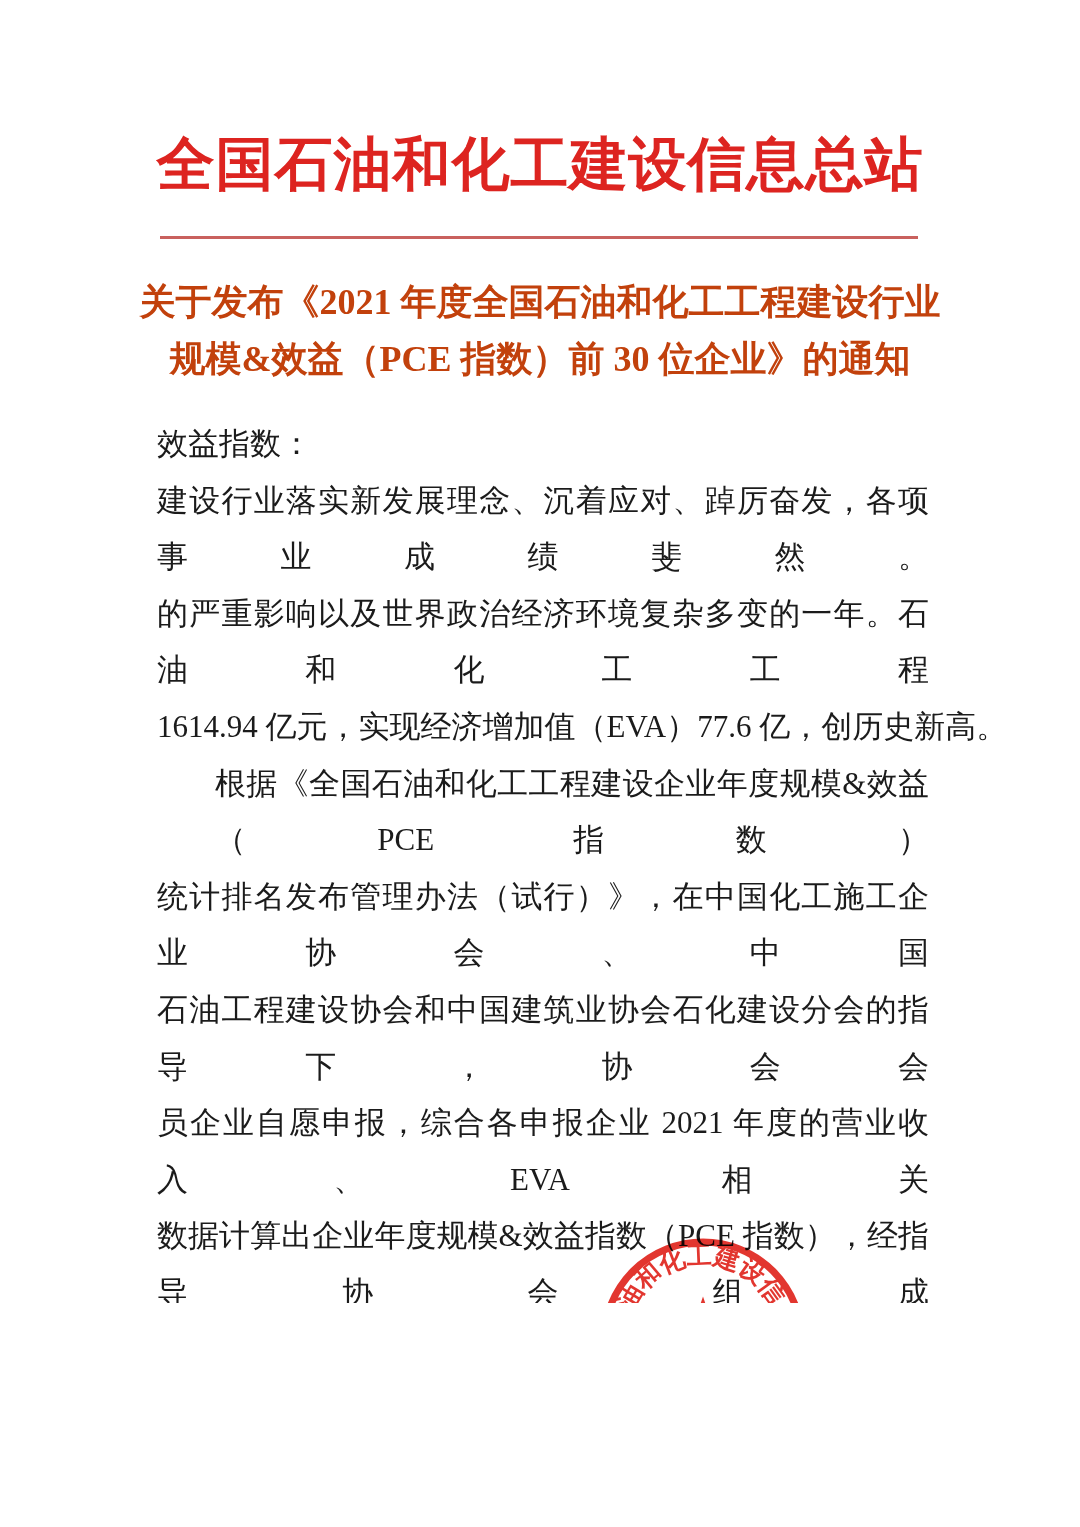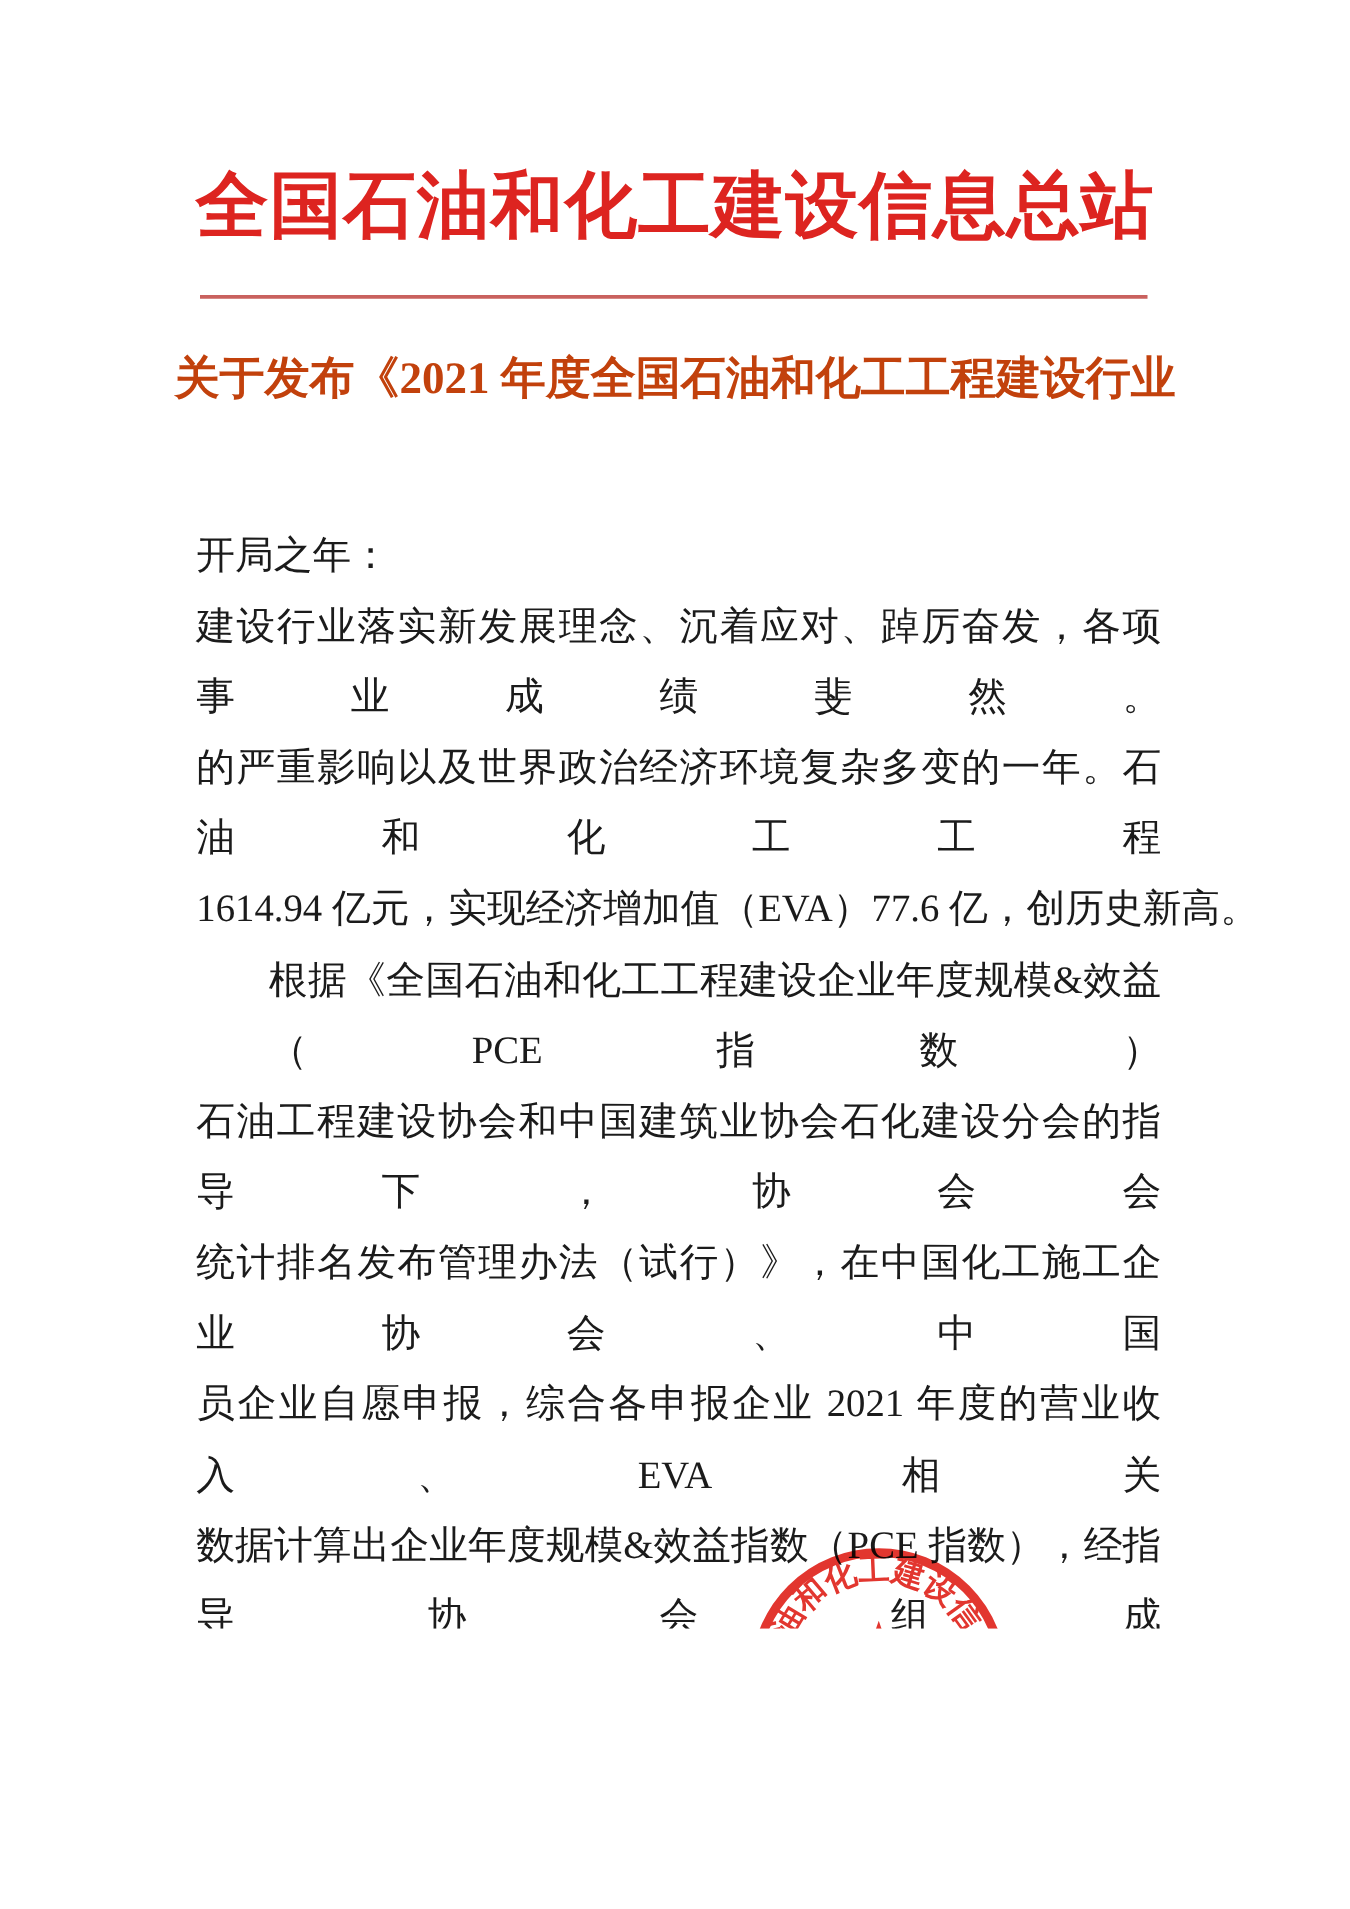--- a/index.html
+++ b/index.html
@@ -116,30 +116,31 @@
 <body>
 
 <div class="page">
 
   <div class="org-header">全国石油和化工建设信息总站</div>
 
   <div class="red-rule"></div>
 
   <div class="doc-title">
     <div>关于发布《2021 年度全国石油和化工工程建设行业</div>
+    <div>规模&amp;效益（PCE 指数）前 30 位企业》的通知</div>
   </div>
 
   <div class="body-text">
-    <div class="line">开局之年：</div>
+    <div class="line">效益指数：</div>
     <div class="line fill">建设行业落实新发展理念、沉着应对、踔厉奋发，各项事业成绩斐然。</div>
     <div class="line fill">的严重影响以及世界政治经济环境复杂多变的一年。石油和化工工程</div>
     <div class="line">1614.94 亿元，实现经济增加值（EVA）77.6 亿，创历史新高。</div>
     <div class="line fill indent-2">根据《全国石油和化工工程建设企业年度规模&amp;效益（PCE 指数）</div>
+    <div class="line fill">统计排名发布管理办法（试行）》，在中国化工施工企业协会、中国</div>
     <div class="line fill">石油工程建设协会和中国建筑业协会石化建设分会的指导下，协会会</div>
-    <div class="line fill">统计排名发布管理办法（试行）》，在中国化工施工企业协会、中国</div>
     <div class="line fill">员企业自愿申报，综合各申报企业 2021 年度的营业收入、EVA 相关</div>
     <div class="line fill">数据计算出企业年度规模&amp;效益指数（PCE 指数），经指导协会组成</div>
 
   </div>
 
   <div class="date-line">2022 年 10 月 30 日</div>
 
   <svg class="seal" viewBox="0 0 212 212" xmlns="http://www.w3.org/2000/svg">
     <circle cx="106" cy="106" r="98" fill="none" stroke="#e0261f" stroke-width="7"></circle>
     <polygon fill="#e0261f" points="106,62 115.9,90.5 146.1,91.2 122.1,109.5 130.9,138.4 106,121.3 81.1,138.4 89.9,109.5 65.9,91.2 96.1,90.5"></polygon>

